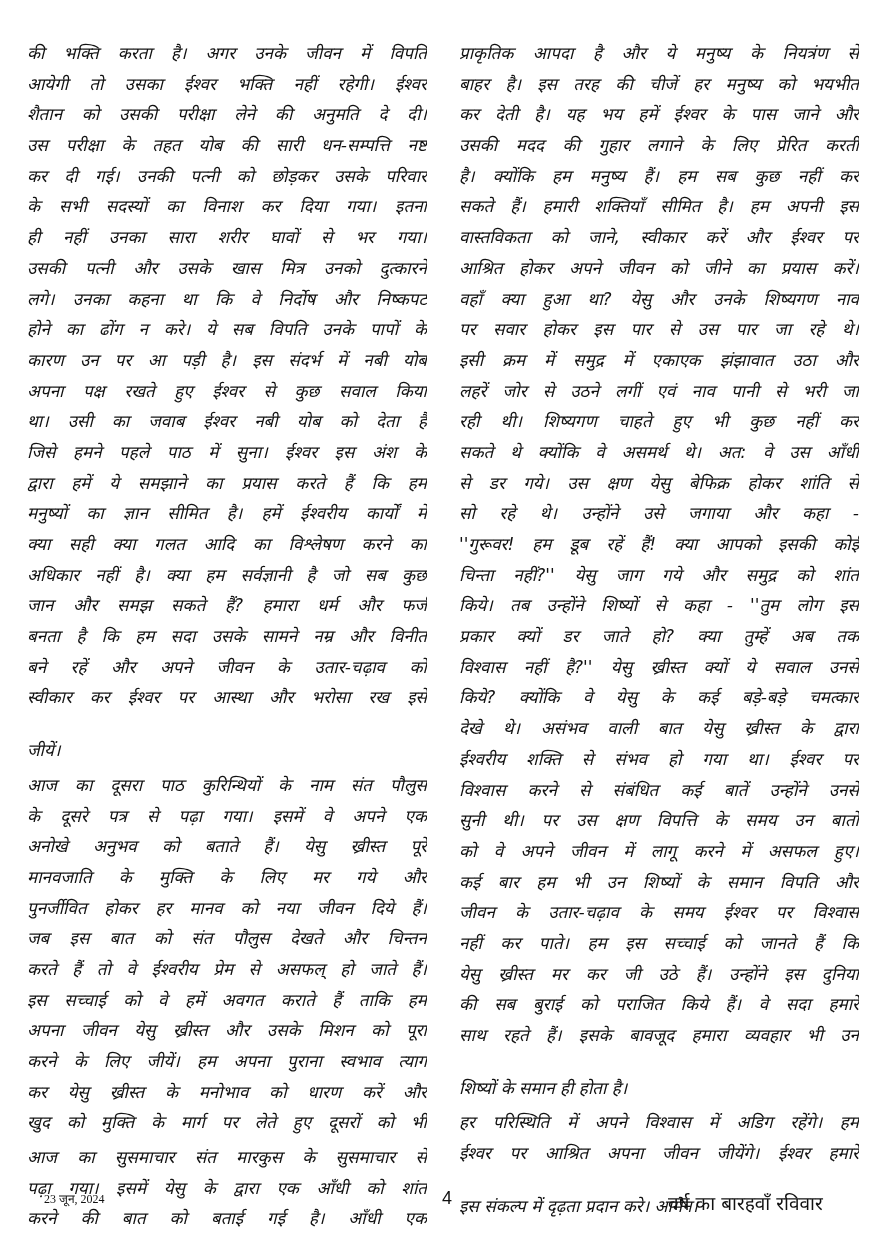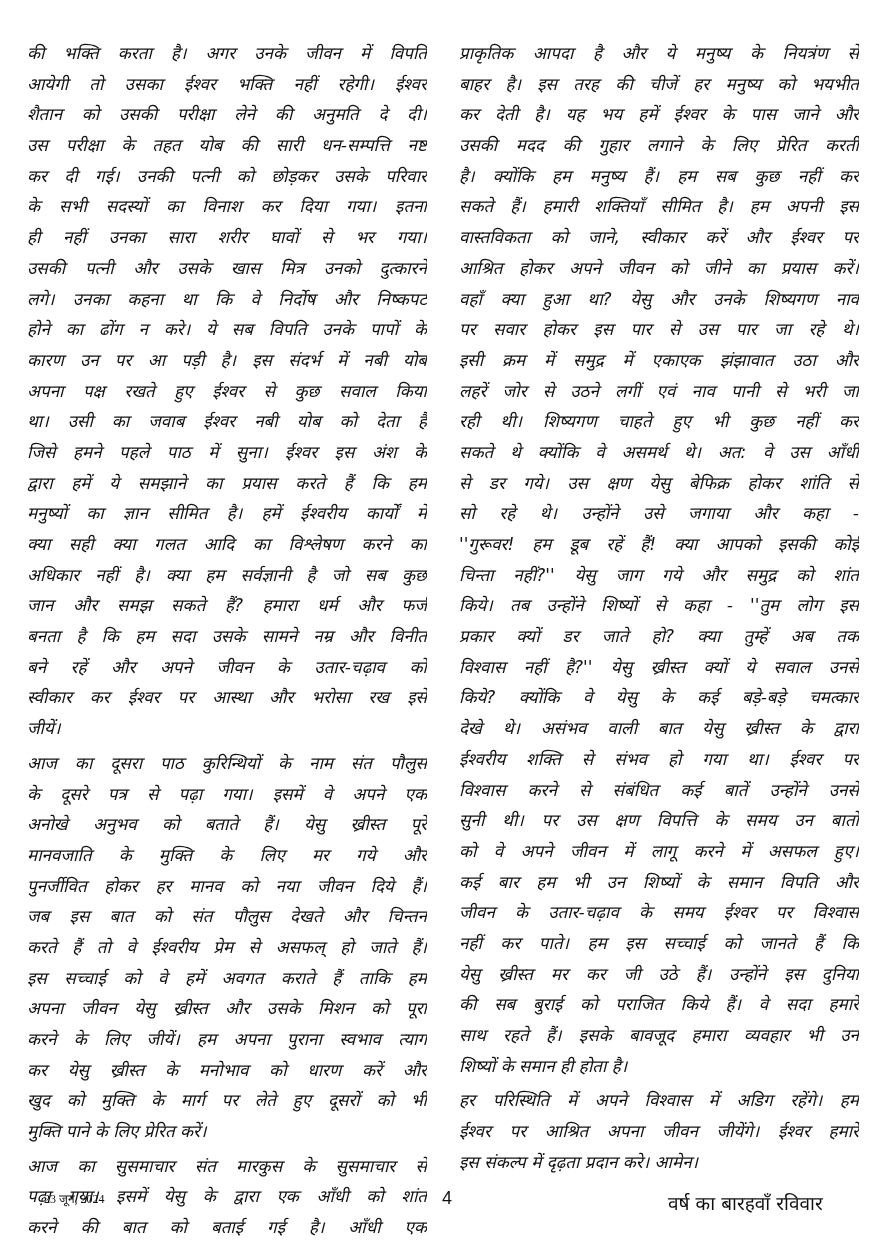--- a/index.html
+++ b/index.html
@@ -12,21 +12,21 @@
   }
   .col-left { left: 27px; }
   .col-right { left: 459px; }
   .para { margin: 0 0 4px 0; font-style: italic; }
   .line {
     display: block; height: 30.7px; line-height: 30.7px;
     font-size: 17px; white-space: nowrap;
     text-align: justify; text-align-last: justify;
     overflow: hidden;
   }
-  .line.last { text-align-last: left; }
+  .line.last { text-align-last: left; margin-top: 22px; }
   .footer {
     position: absolute; top: 1186px; left: 0; width: 878px; height: 30px;
     font-size: 15px;
   }
   .footer-date { position: absolute; left: 44px; top: 4px; font-family: Liberation Serif, serif; font-size: 12px; text-align: right; }
   .footer-page { position: absolute; left: 442px; top: 2px; font-family: "Liberation Sans", sans-serif; font-size: 18px; }
   .footer-title { position: absolute; left: 668px; top: 4px; font-size: 19px; }
 </style>
 </head>
 <body>
@@ -63,21 +63,20 @@
       <span class="line">अनोखे अनुभव को बताते हैं। येसु ख्रीस्त पूरे</span>
       <span class="line">मानवजाति के मुक्ति के लिए मर गये और</span>
       <span class="line">पुनर्जीवित होकर हर मानव को नया जीवन दिये हैं।</span>
       <span class="line">जब इस बात को संत पौलुस देखते और चिन्तन</span>
       <span class="line">करते हैं तो वे ईश्वरीय प्रेम से असफल् हो जाते हैं।</span>
       <span class="line">इस सच्चाई को वे हमें अवगत कराते हैं ताकि हम</span>
       <span class="line">अपना जीवन येसु ख्रीस्त और उसके मिशन को पूरा</span>
       <span class="line">करने के लिए जीयें। हम अपना पुराना स्वभाव त्याग</span>
       <span class="line">कर येसु ख्रीस्त के मनोभाव को धारण करें और</span>
       <span class="line">खुद को मुक्ति के मार्ग पर लेते हुए दूसरों को भी</span>
-      <span class="line last">मुक्ति पाने के लिए प्रेरित करें।</span>
     </div>
     <div class="para">
       <span class="line">आज का सुसमाचार संत मारकुस के सुसमाचार से</span>
       <span class="line">पढ़ा गया। इसमें येसु के द्वारा एक आँधी को शांत</span>
       <span class="line">करने की बात को बताई गई है। आँधी एक</span>
     </div>
   </div>
 <div class="column col-right" id="col-right">
     <div class="para">
       <span class="line">प्राकृतिक आपदा है और ये मनुष्य के नियत्रंण से</span>

